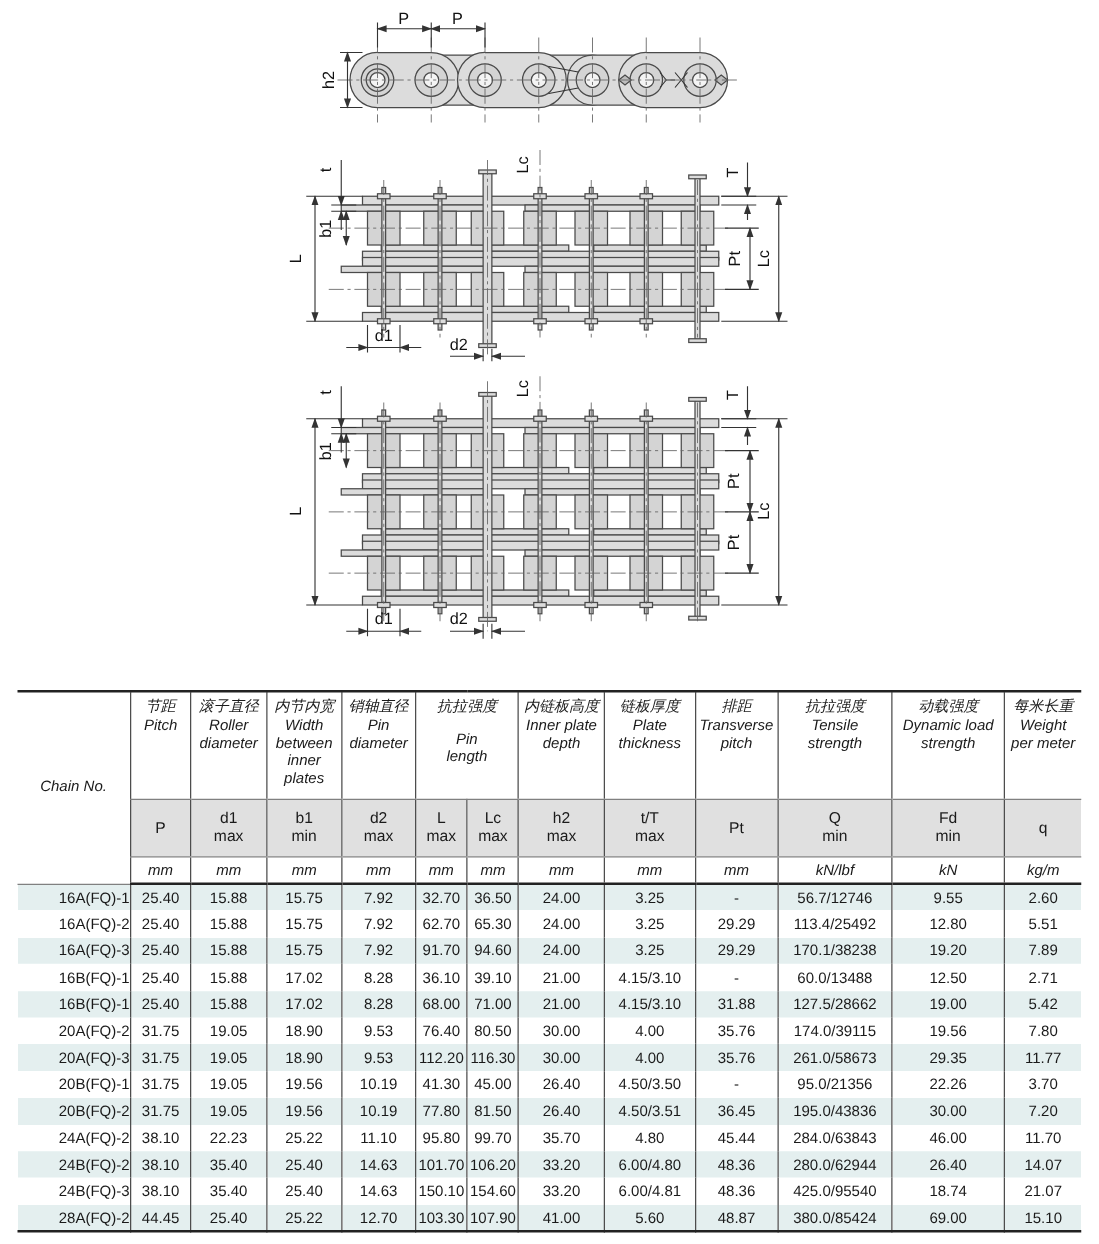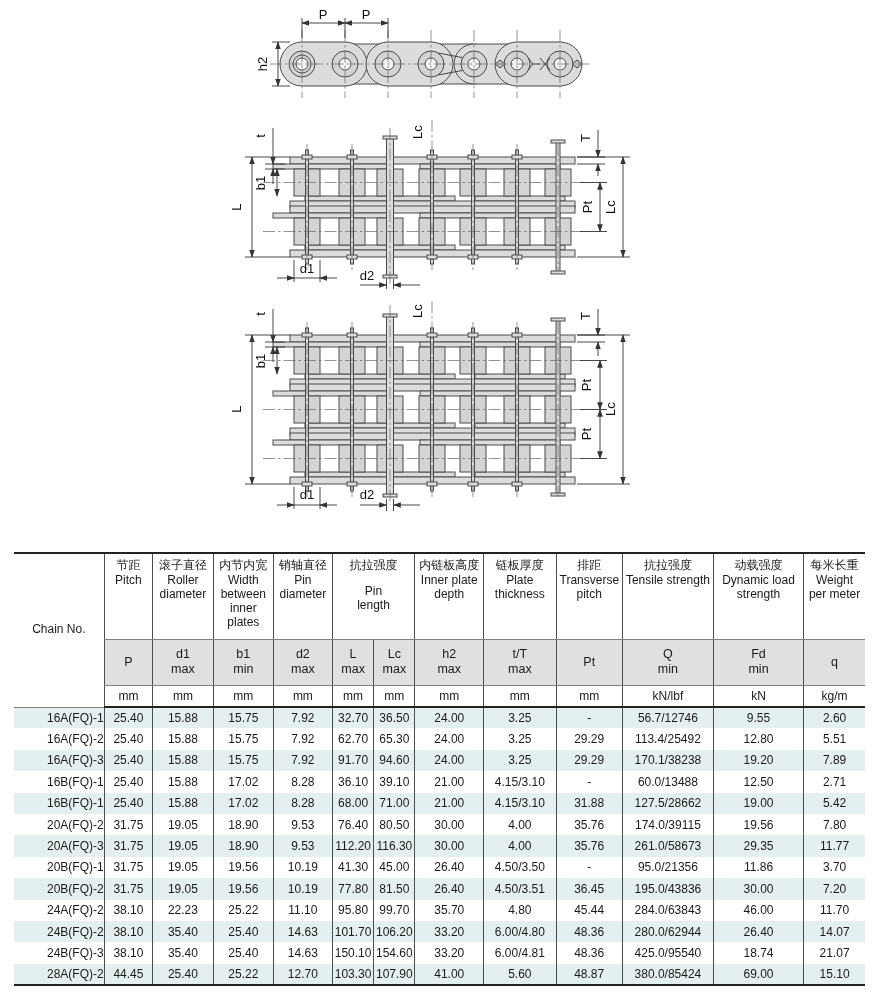--- a/index.html
+++ b/index.html
@@ -20,27 +20,27 @@
 
   .spec-table{position:absolute;left:14px;top:552px;width:851px;
               border-collapse:collapse;table-layout:fixed;
               border-top:2px solid #222;border-bottom:2px solid #222;}
   .spec-table th,.spec-table td{border-left:1px solid #4d4d4d;font-weight:normal;
               text-align:center;padding:0;overflow:hidden;}
   .spec-table .no-left{border-left:none;margin-top:48px;}
   .spec-table tbody td:first-child{border-left:none;text-align:right;}
   tr.names{height:86px;}
   tr.names>*{border-bottom:1px solid #808080;font-size:12px;line-height:1.16;
-             vertical-align:top;padding:5px 3px 0 3px;}
+             vertical-align:top;padding:5px 3px 0 3px;font-style:italic;}
   tr.names .cn{margin-bottom:1px;}
   tr.syms{height:46px;}
   tr.syms>*{background:#e0e0e0;border-bottom:1px solid #808080;
             font-size:12.5px;line-height:1.2;vertical-align:middle;}
   tr.units{height:22px;}
-  tr.units>*{border-bottom:2px solid #222;font-size:12px;vertical-align:middle;}
+  tr.units>*{border-bottom:2px solid #222;font-size:12px;vertical-align:middle;font-style:italic;}
   .chain-cell{vertical-align:middle !important;font-size:12.5px;padding:0 !important;}
   tbody tr{height:21.4px;}
   tbody td{font-size:12px;vertical-align:middle;}
   tbody tr:nth-child(odd){background:#e4efef;}
   .narrow-en{max-width:46px;margin:12px auto;}
   .sub:empty{display:none;}
 </style>
 </head>
 <body>
 
@@ -546,21 +546,21 @@
         <td>31.75</td>
         <td>19.05</td>
         <td>19.56</td>
         <td>10.19</td>
         <td>41.30</td>
         <td>45.00</td>
         <td>26.40</td>
         <td>4.50/3.50</td>
         <td>-</td>
         <td>95.0/21356</td>
-        <td>11.86</td>
+        <td>22.26</td>
         <td>3.70</td>
       </tr>
         <tr>
         <td>20B(FQ)-2</td>
         <td>31.75</td>
         <td>19.05</td>
         <td>19.56</td>
         <td>10.19</td>
         <td>77.80</td>
         <td>81.50</td>

